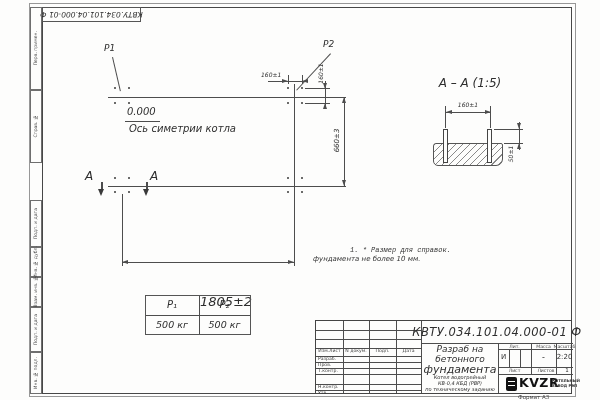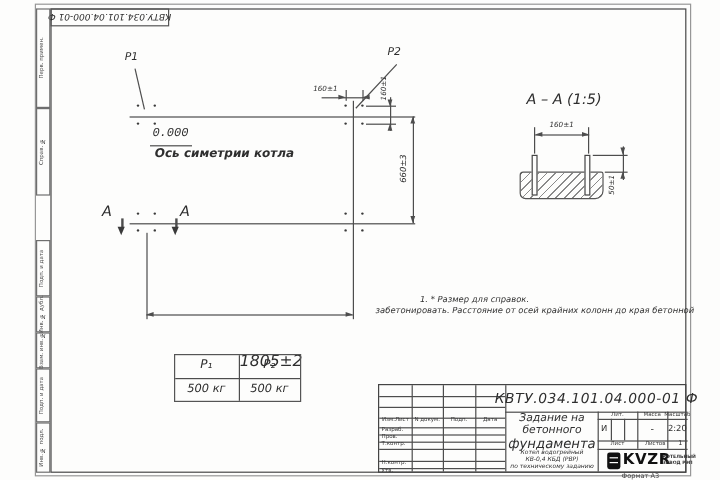--- a/index.html
+++ b/index.html
@@ -15,21 +15,21 @@
   .aL{border:2px solid transparent;border-right:6px solid #4d4d4d;border-left:0;}
   .aR{border:2px solid transparent;border-left:6px solid #4d4d4d;border-right:0;}
   .aU{border:2px solid transparent;border-bottom:6px solid #4d4d4d;border-top:0;}
   .aD{border:2px solid transparent;border-top:6px solid #4d4d4d;border-bottom:0;}
   .aD2{border:3.5px solid transparent;border-top:7px solid #3a3a3a;border-bottom:0;}
   .rot90{transform:rotate(-90deg);}
   .vcell{position:absolute;left:30px;width:11.5px;border:1px solid #6e6e6e;
          display:flex;align-items:center;justify-content:center;box-sizing:border-box;}
   .vcell span{writing-mode:vertical-rl;transform:rotate(180deg);font-size:4.6px;color:#4a4a4a;white-space:nowrap;}
   .note-line{font-size:7px;font-style:italic;line-height:9.2px;color:#323232;white-space:nowrap;}
-  .m37{margin-left:37px;} .m13{margin-left:13px;}
+  .m37{margin-left:37px;font-family:Liberation Mono, monospace;} .m13{margin-left:13px;}
   .tb-lbl{position:absolute;font-size:4.6px;color:#3c3c3c;line-height:1;}
   .hatch{background:repeating-linear-gradient(135deg,#8a8a8a 0,#8a8a8a 0.9px,transparent 0.9px,transparent 5px);}
 </style>
 </head>
 <body>
 
 <div class="page">
 
   <div style="position:absolute;left:29px;top:3px;width:547px;height:394px;border:1px solid #979797;box-sizing:border-box;"></div>
   <div style="position:absolute;left:41.5px;top:6.5px;width:530px;height:387.5px;border:1.5px solid #474747;box-sizing:border-box;"></div>
@@ -82,23 +82,23 @@
     <div class="dot" style="left:287px;top:177px;"></div>
     <div class="dot" style="left:301px;top:177px;"></div>
     <div class="dot" style="left:287px;top:191px;"></div>
     <div class="dot" style="left:301px;top:191px;"></div>
 
     <div class="txt it" style="left:104px;top:44px;font-size:9px;">P1</div>
     <div class="ln" style="left:113px;top:57px;width:35px;height:1px;transform:rotate(77deg);transform-origin:0 0;"></div>
     <div class="txt it" style="left:323px;top:40px;font-size:9px;">P2</div>
     <div class="ln" style="left:331px;top:54px;width:50px;height:1px;transform:rotate(133deg);transform-origin:0 0;"></div>
 
-    <div class="txt it" style="left:127px;top:107px;font-size:10px;font-family:Liberation Mono, monospace;">0.000</div>
+    <div class="txt it" style="left:127px;top:107px;font-size:10px;">0.000</div>
     <div class="ln h" style="left:125px;top:120.5px;width:35px;"></div>
-    <div class="txt it" style="left:129px;top:124px;font-size:10px;font-weight:bold;">Ось симетрии котла</div>
+    <div class="txt it" style="left:129px;top:124px;font-size:10px;">Ось симетрии котла</div>
 
     <div class="ln h" style="left:268px;top:80.5px;width:40px;"></div>
     <div class="ln v" style="left:287.5px;top:75px;height:9px;"></div>
     <div class="ln v" style="left:301.5px;top:75px;height:9px;"></div>
     <div class="arr aR" style="left:282px;top:78.5px;"></div>
     <div class="arr aL" style="left:302px;top:78.5px;"></div>
     <div class="txt it" style="left:261px;top:71.5px;font-size:6px;">160±1</div>
 
     <div class="ln v" style="left:324.5px;top:81px;height:28px;"></div>
     <div class="ln h" style="left:305px;top:88px;width:25px;"></div>
@@ -143,21 +143,21 @@
     <div class="ln h" style="left:494px;top:128.5px;width:29px;"></div>
     <div class="ln h" style="left:504px;top:142.5px;width:19px;"></div>
     <div class="ln v" style="left:518.5px;top:122px;height:28px;"></div>
     <div class="arr aD" style="left:516.5px;top:123px;"></div>
     <div class="arr aU" style="left:516.5px;top:143px;"></div>
     <div class="txt it ctr rot90" style="left:489px;top:150px;width:44px;height:8px;font-size:6px;">50±1</div>
   </div>
 
   <div style="position:absolute;left:313px;top:246px;width:264px;">
     <div class="note-line m37">1. * Размер для справок.</div>
-    <div class="note-line">забетонировать. Расстояние от осей крайних колонн до края бетонной</div>
+    <div class="note-line">фундамента не более 10 мм.</div>
   </div>
 
   <div style="position:absolute;left:145px;top:295px;width:106px;height:40px;border:1px solid #555;box-sizing:border-box;">
     <div class="ln v" style="left:52.5px;top:0;height:38px;"></div>
     <div class="ln h" style="left:0;top:19px;width:104px;"></div>
     <div class="txt it ctr" style="left:0;top:4px;width:52px;font-size:10px;">P₁</div>
     <div class="txt it ctr" style="left:53px;top:4px;width:51px;font-size:10px;">P₂</div>
     <div class="txt it ctr" style="left:0;top:24px;width:52px;font-size:9.5px;">500 кг</div>
     <div class="txt it ctr" style="left:53px;top:24px;width:51px;font-size:9.5px;">500 кг</div>
   </div>
@@ -195,21 +195,21 @@
     <div class="tb-lbl ctr" style="left:27px;top:28px;width:26px;">N докум.</div>
     <div class="tb-lbl ctr" style="left:53px;top:28px;width:27px;">Подп.</div>
     <div class="tb-lbl ctr" style="left:80px;top:28px;width:25px;">Дата</div>
 
     <div class="tb-lbl" style="left:2px;top:36px;">Разраб.</div>
     <div class="tb-lbl" style="left:2px;top:42px;">Пров.</div>
     <div class="tb-lbl" style="left:2px;top:48px;">Т.контр.</div>
     <div class="tb-lbl" style="left:2px;top:64px;">Н.контр.</div>
     <div class="tb-lbl" style="left:2px;top:70px;">Утв.</div>
 
-    <div class="txt it ctr" style="left:106px;top:24px;width:76px;font-size:9px;">Задание на</div>
+    <div class="txt it ctr" style="left:106px;top:24px;width:76px;font-size:9px;">Разраб на</div>
     <div class="txt it ctr" style="left:106px;top:33.5px;width:76px;font-size:9px;">бетонного</div>
     <div class="txt it ctr" style="left:106px;top:43px;width:76px;font-size:11px;">фундамента</div>
 
     <div class="txt it ctr" style="left:106px;top:54px;width:76px;font-size:5px;">Котел водогрейный</div>
     <div class="txt it ctr" style="left:106px;top:60px;width:76px;font-size:5px;">КВ-0,4 КБД (РВР)</div>
     <div class="txt it ctr" style="left:106px;top:66px;width:76px;font-size:5px;">по техническому заданию</div>
 
     <div class="tb-lbl ctr" style="left:182px;top:23.5px;width:33px;">Лит.</div>
     <div class="tb-lbl ctr" style="left:215px;top:23.5px;width:25px;">Масса</div>
     <div class="tb-lbl ctr" style="left:240px;top:23.5px;width:17px;">Масштаб</div>

